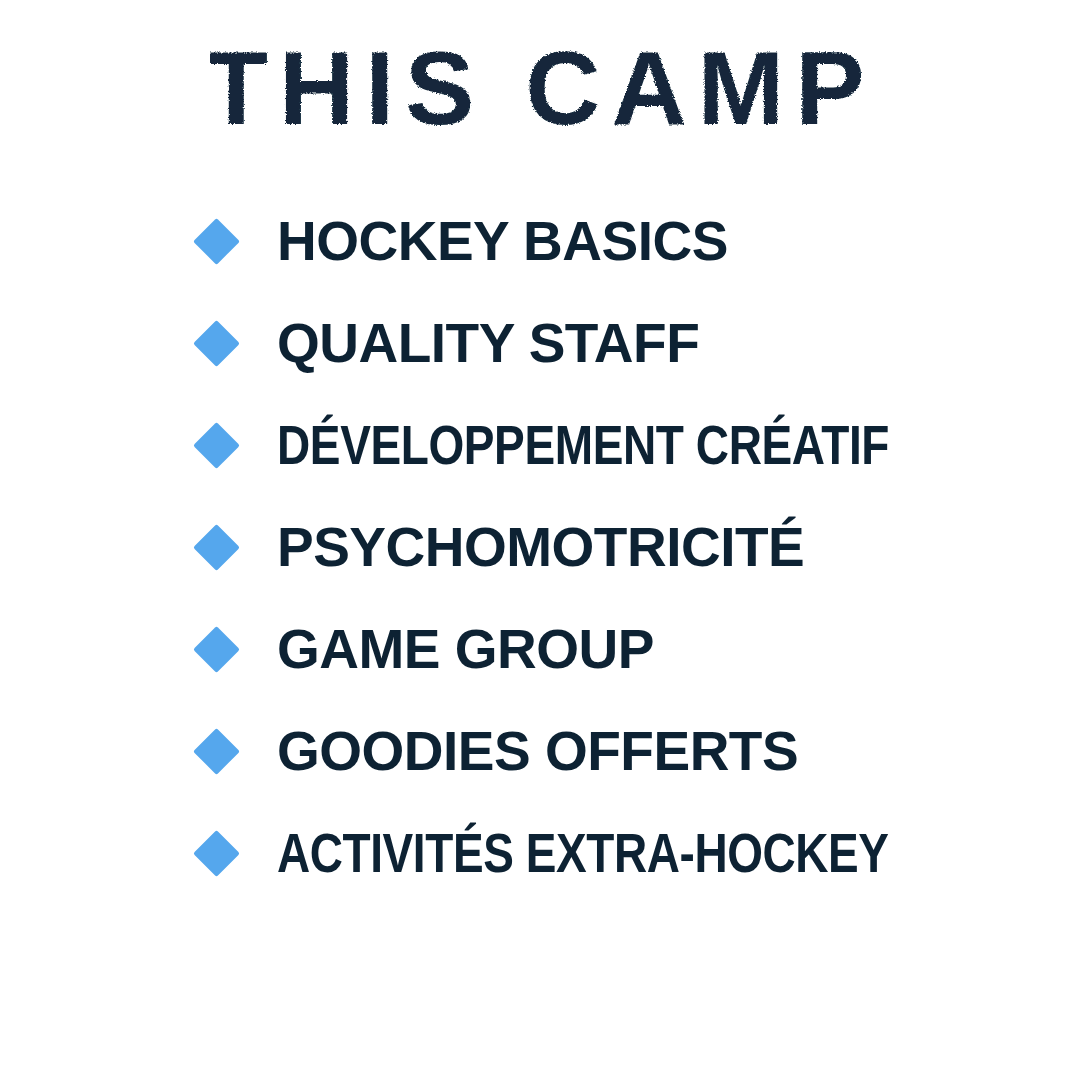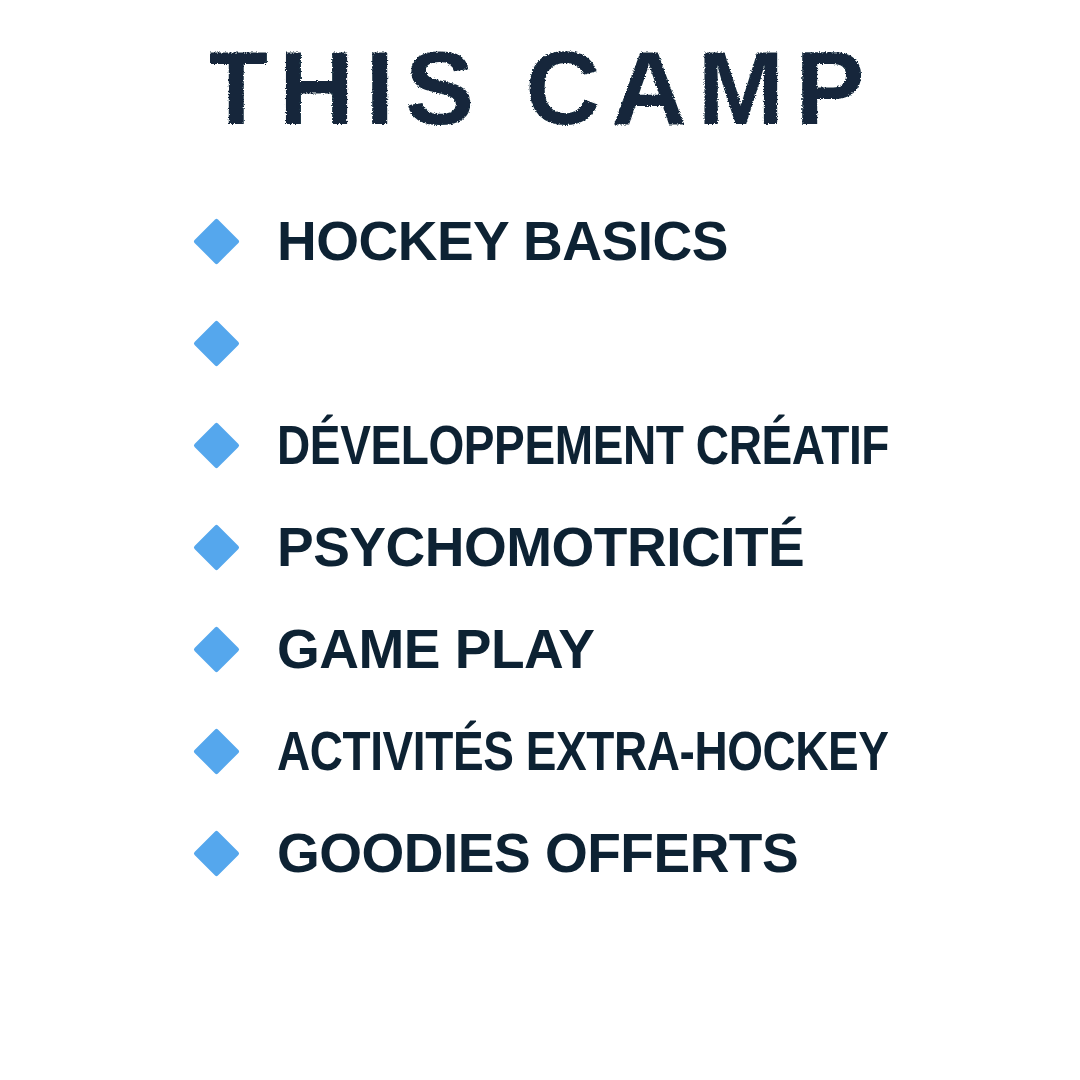--- a/index.html
+++ b/index.html
@@ -111,36 +111,37 @@
     </svg>
   </div>
 
   <ul id="feature-list">
     <li class="feature-row">
       <span class="bullet-diamond"></span>
       <span class="feature-label">HOCKEY BASICS</span>
     </li>
     <li class="feature-row">
       <span class="bullet-diamond"></span>
+      <span class="feature-label">QUALITY STAFF</span>
     </li>
     <li class="feature-row">
       <span class="bullet-diamond"></span>
       <span class="feature-label" style="transform: scaleX(0.837209);">DÉVELOPPEMENT CRÉATIF</span>
     </li>
     <li class="feature-row">
       <span class="bullet-diamond"></span>
       <span class="feature-label">PSYCHOMOTRICITÉ</span>
     </li>
     <li class="feature-row">
       <span class="bullet-diamond"></span>
-      <span class="feature-label">GAME PLAY</span>
+      <span class="feature-label">GAME GROUP</span>
+    </li>
+    <li class="feature-row">
+      <span class="bullet-diamond"></span>
+      <span class="feature-label">GOODIES OFFERTS</span>
     </li>
     <li class="feature-row">
       <span class="bullet-diamond"></span>
       <span class="feature-label" style="transform: scaleX(0.836066);">ACTIVITÉS EXTRA-HOCKEY</span>
-    </li>
-    <li class="feature-row">
-      <span class="bullet-diamond"></span>
-      <span class="feature-label">GOODIES OFFERTS</span>
     </li>
   </ul>
 
 </div>
 
 </body></html>

